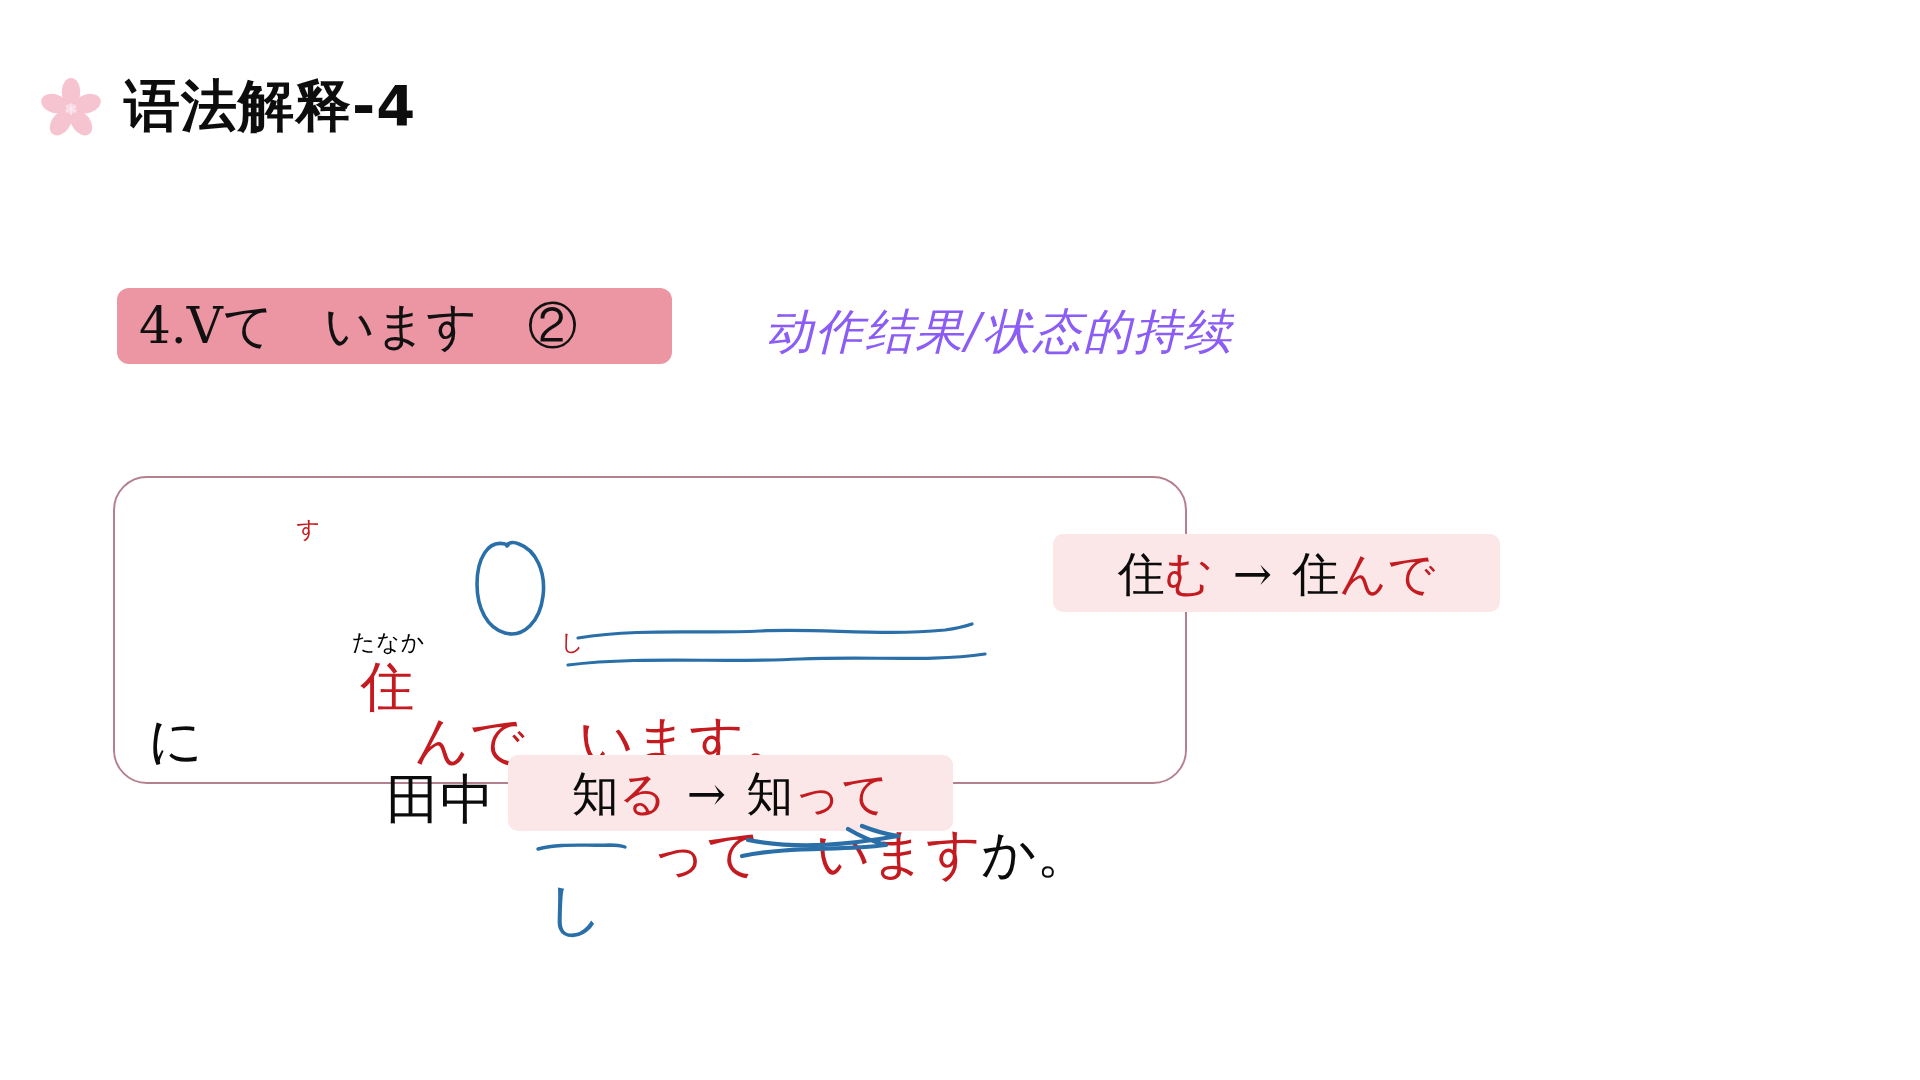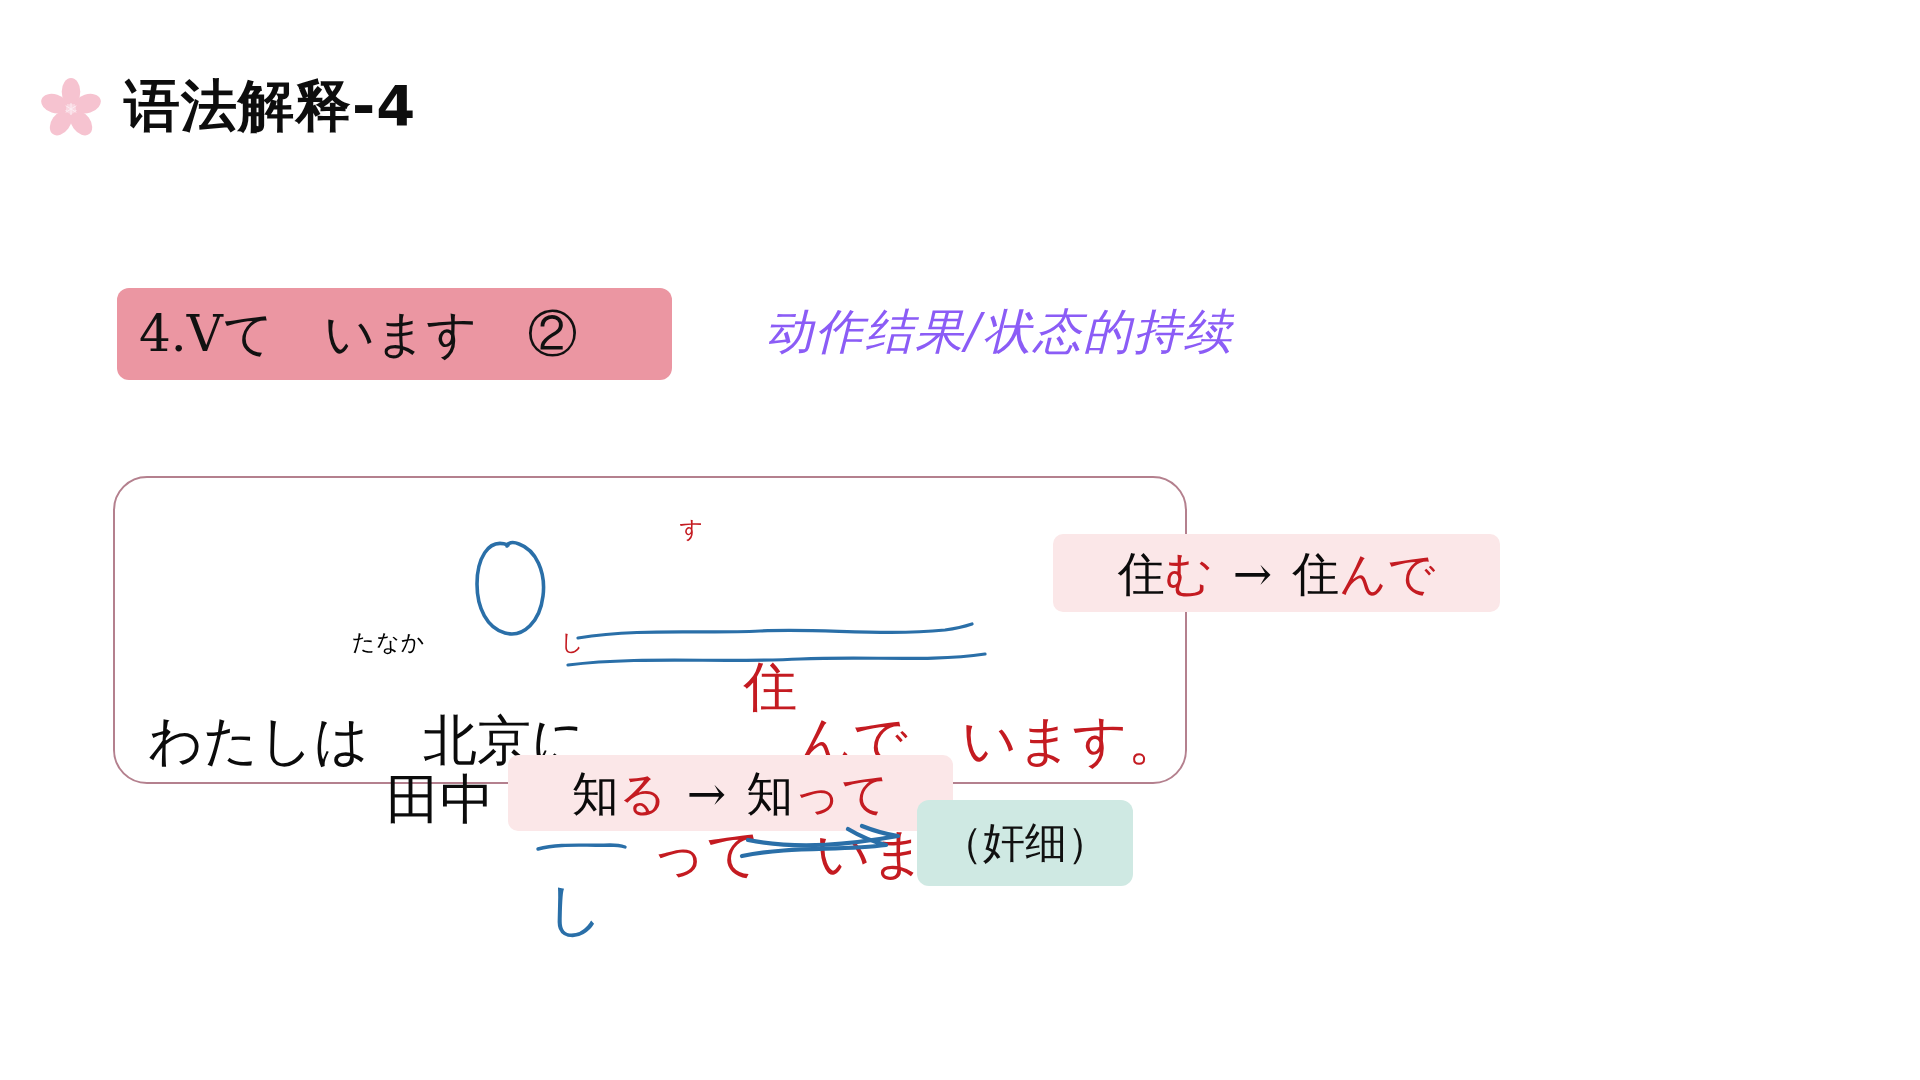--- a/index.html
+++ b/index.html
@@ -46,21 +46,21 @@
     letter-spacing: 1px;
     white-space: nowrap;
   }
 
   
   #grammar-banner {
     position: absolute;
     left: 117px;
     top: 288px;
     width: 555px;
-    height: 92px;
+    height: 76px;
     background: #eb96a2;
     border-radius: 12px;
     display: flex;
     align-items: center;
     box-sizing: border-box;
     padding: 0 22px;
   }
   #grammar-banner-label {
     font-family: "DejaVu Serif", "Liberation Serif", serif;
     font-size: 50px;
@@ -206,21 +206,20 @@
 
   <div id="grammar-banner">
     <span id="grammar-banner-label">4.Vて　います　②</span>
   </div>
 
   <div id="grammar-subtitle">动作结果/状态的持续</div>
 
   <div id="example-box"></div>
 
   <div class="sentence" id="sentence-1">
-    <span class="seg seg-black">わたしは　北京</span>
     <span class="seg seg-black">に</span>
     <span class="seg seg-red">
       <span class="ruby ruby-red">す</span>
       <span>　住</span>
     </span>
     <span class="seg seg-red">んで　います。</span>
   </div>
 
   <div class="sentence" id="sentence-2">
     <span class="seg seg-black">
@@ -236,21 +235,20 @@
   </div>
 
   <div class="conv-chip" id="conv-chip-sumu">
     <span class="seg-black">住</span><span class="seg-red">む</span><span class="seg-black" style="padding:0 20px;">→</span><span class="seg-black">住</span><span class="seg-red">んで</span>
   </div>
 
   <div class="conv-chip" id="conv-chip-shiru">
     <span class="seg-black">知</span><span class="seg-red">る</span><span class="seg-black" style="padding:0 20px;">→</span><span class="seg-black">知</span><span class="seg-red">って</span>
   </div>
 
-  <div id="note-chip">（奸细）</div>
 
   <div id="ink-layer">
     <svg viewBox="0 0 1920 1080" xmlns="http://www.w3.org/2000/svg">
       <g fill="none" stroke="#2a6fa8" stroke-linecap="round" stroke-linejoin="round">
 
         <path d="M508 545 C 487 537, 477 561, 477 584
                  C 477 608, 487 628, 505 633
                  C 524 638, 540 621, 543 596
                  C 546 572, 536 550, 519 544
                  C 512 541, 508 543, 507 546" stroke-width="3.6"></path>

